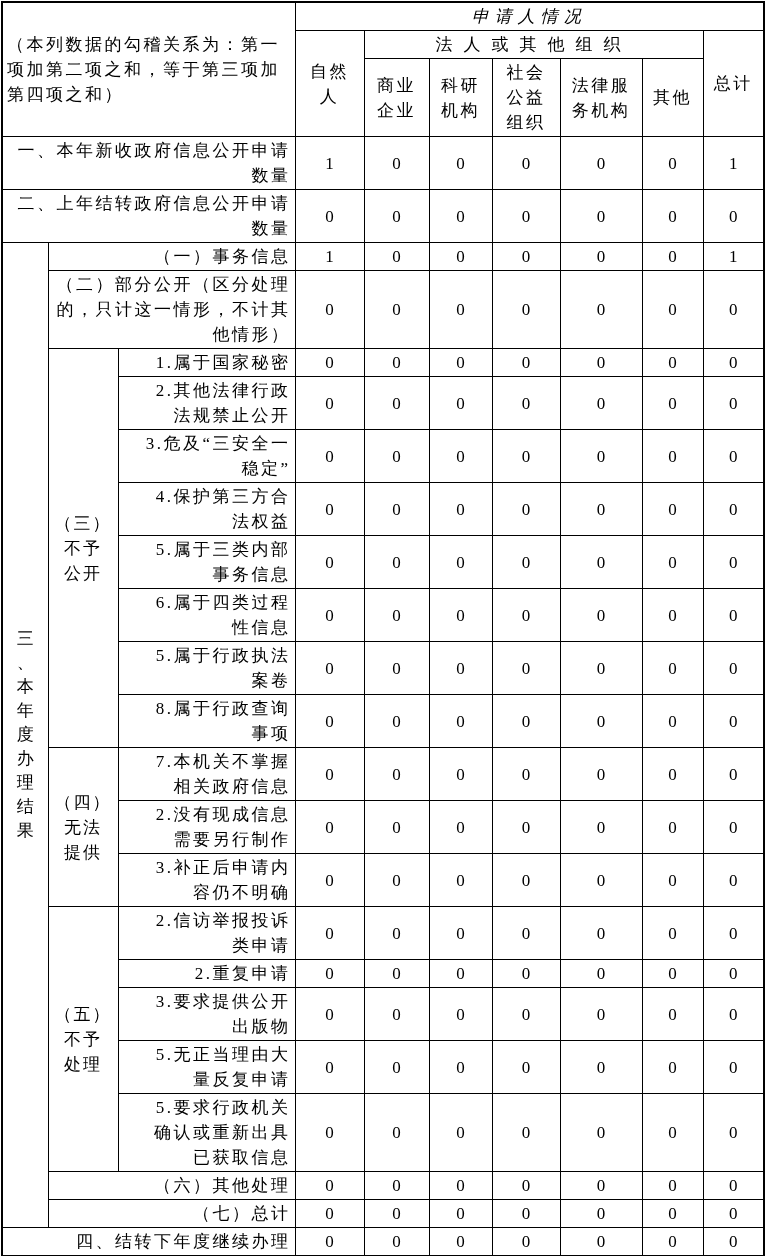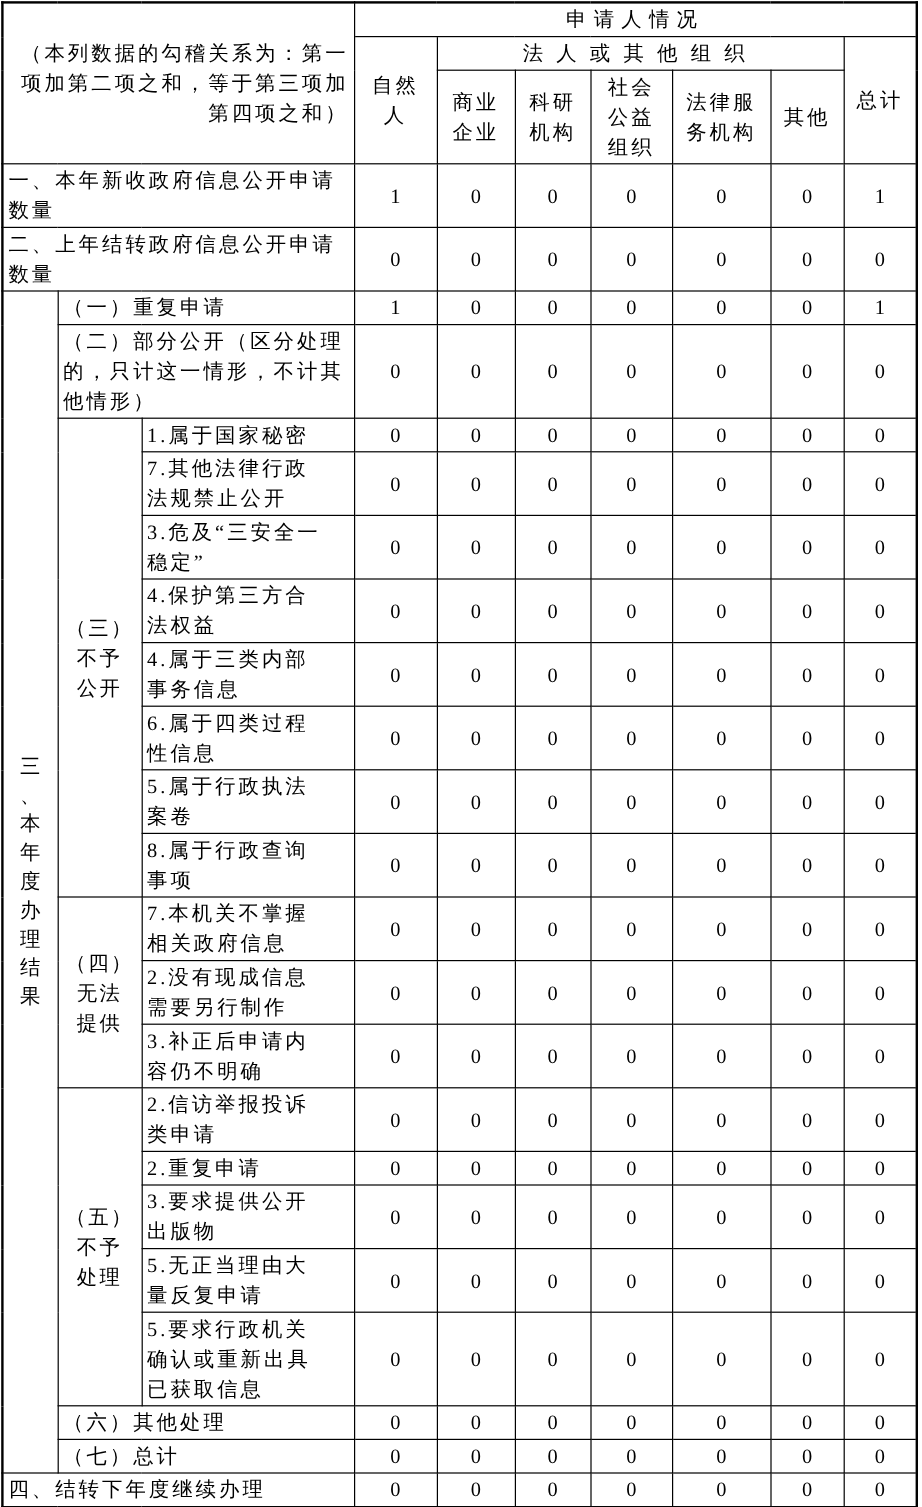--- a/index.html
+++ b/index.html
@@ -3,25 +3,25 @@
 <meta charset="utf-8">
 <style>
   html,body{margin:0;padding:0;background:#ffffff;}
   body{width:768px;height:1256px;box-sizing:border-box;padding:1px;
        font-family:"Liberation Serif","DejaVu Serif",serif;color:#000;}
   table{border-collapse:collapse;table-layout:fixed;width:764px;
         border:2px solid #000;}
   td{border:1px solid #000;font-size:17px;line-height:25px;
      letter-spacing:2.5px;white-space:pre-line;vertical-align:middle;
      padding:1px 4px;overflow:hidden;}
-  td.note{text-align:right;}
-  td.h1{text-align:center;letter-spacing:6px;}
+  td.note{text-align:left;}
+  td.h1{text-align:center;letter-spacing:6px;font-style:italic;}
   td.h2{text-align:center;letter-spacing:11px;margin-left:37px;}
   td.colh{text-align:center;letter-spacing:2.5px;}
-  td.lbl{text-align:left;}
+  td.lbl{text-align:right;}
   td.grp{text-align:center;letter-spacing:2px;padding:1px 2px;}
   td.vert{text-align:center;letter-spacing:0;line-height:24px;padding:0;}
   td.val{text-align:center;letter-spacing:0;padding:1px 2px;}
 </style>
 </head>
 <body>
 
 <table>
   <colgroup>
     <col style="width:46px">
@@ -89,21 +89,21 @@
   <tr>
     <td class="vert" rowspan="20">三
 、
 本
 年
 度
 办
 理
 结
 果</td>
-    <td class="lbl" colspan="2">（一）重复申请</td>
+    <td class="lbl" colspan="2">（一）事务信息</td>
   <td class="val">1</td>
         <td class="val">0</td>
         <td class="val">0</td>
         <td class="val">0</td>
         <td class="val">0</td>
         <td class="val">0</td>
         <td class="val">1</td>
       </tr>
 
   <tr>
@@ -126,21 +126,21 @@
     <td class="lbl">1.属于国家秘密</td>
   <td class="val">0</td>
         <td class="val">0</td>
         <td class="val">0</td>
         <td class="val">0</td>
         <td class="val">0</td>
         <td class="val">0</td>
         <td class="val">0</td>
       </tr>
   <tr>
-    <td class="lbl">7.其他法律行政
+    <td class="lbl">2.其他法律行政
 法规禁止公开</td>
   <td class="val">0</td>
         <td class="val">0</td>
         <td class="val">0</td>
         <td class="val">0</td>
         <td class="val">0</td>
         <td class="val">0</td>
         <td class="val">0</td>
       </tr>
   <tr>
@@ -159,21 +159,21 @@
 法权益</td>
   <td class="val">0</td>
         <td class="val">0</td>
         <td class="val">0</td>
         <td class="val">0</td>
         <td class="val">0</td>
         <td class="val">0</td>
         <td class="val">0</td>
       </tr>
   <tr>
-    <td class="lbl">4.属于三类内部
+    <td class="lbl">5.属于三类内部
 事务信息</td>
   <td class="val">0</td>
         <td class="val">0</td>
         <td class="val">0</td>
         <td class="val">0</td>
         <td class="val">0</td>
         <td class="val">0</td>
         <td class="val">0</td>
       </tr>
   <tr>

